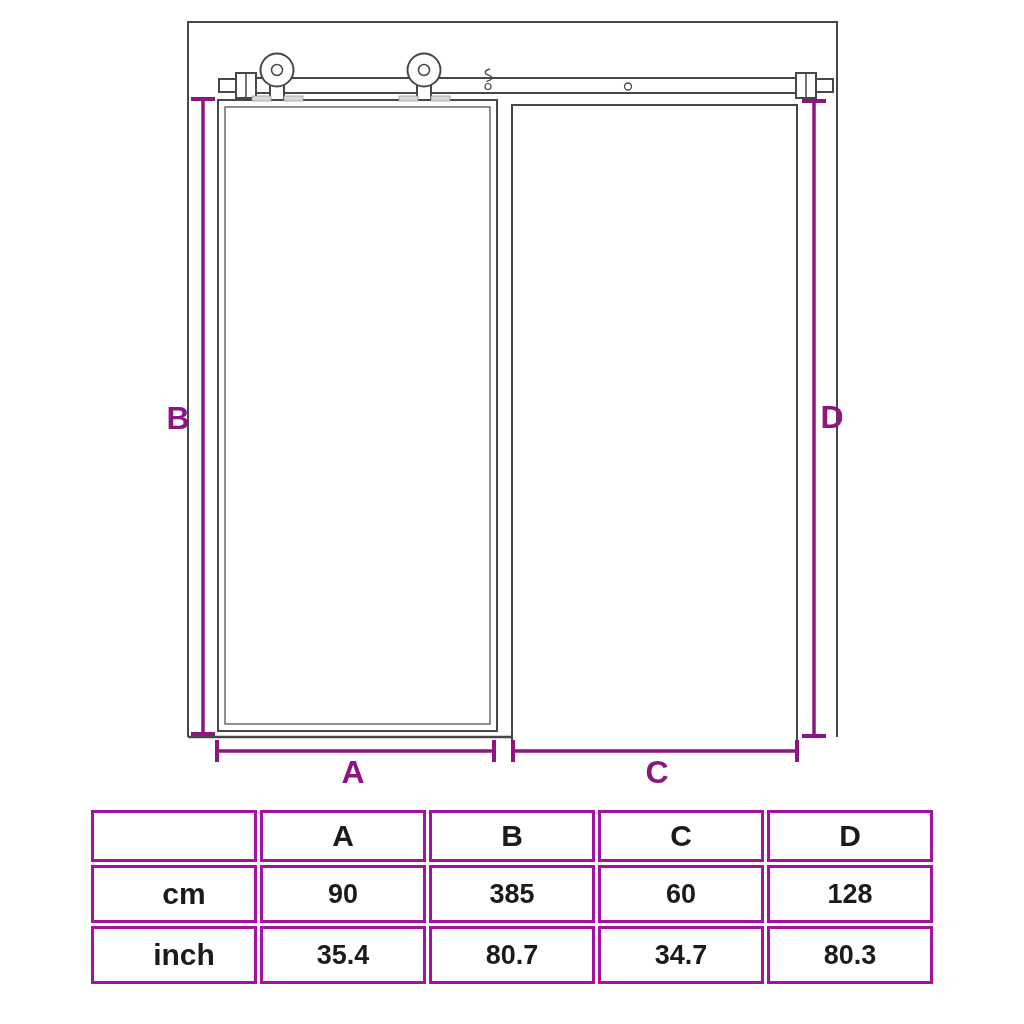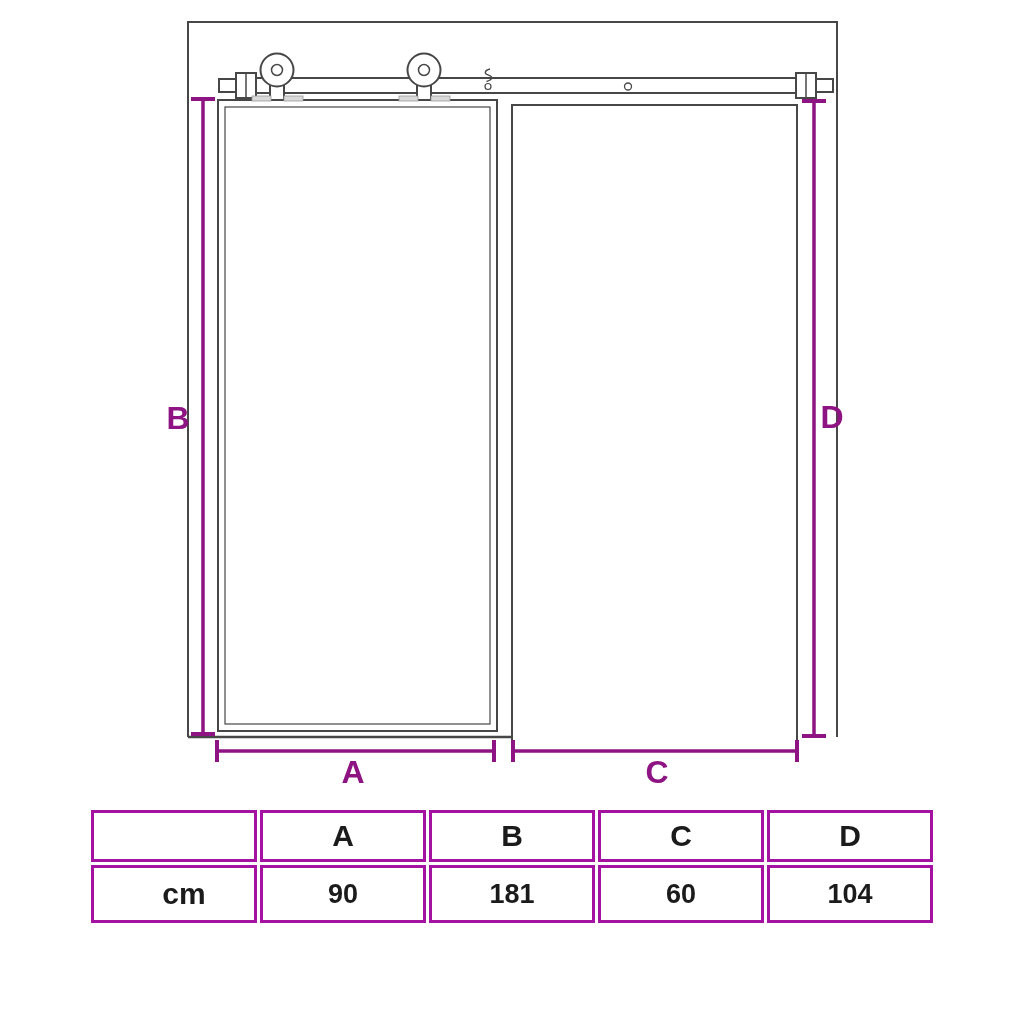--- a/index.html
+++ b/index.html
@@ -119,20 +119,27 @@
         <th>A</th>
         <th>B</th>
         <th>C</th>
         <th>D</th>
       </tr>
     </thead>
     <tbody>
       <tr>
         <th>cm</th>
         <td>90</td>
-        <td>181</td>
+        <td>385</td>
         <td>60</td>
-        <td>104</td>
+        <td>128</td>
+      </tr>
+      <tr>
+        <th>inch</th>
+        <td>35.4</td>
+        <td>80.7</td>
+        <td>34.7</td>
+        <td>80.3</td>
       </tr>
     </tbody>
   </table>
 
 </div>
 
 </body></html>

